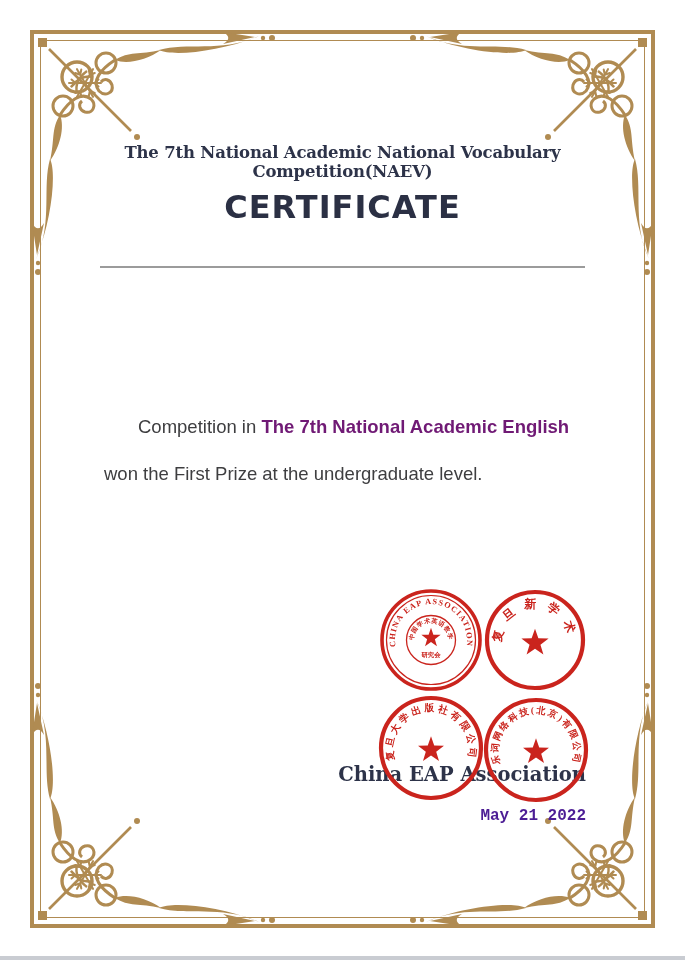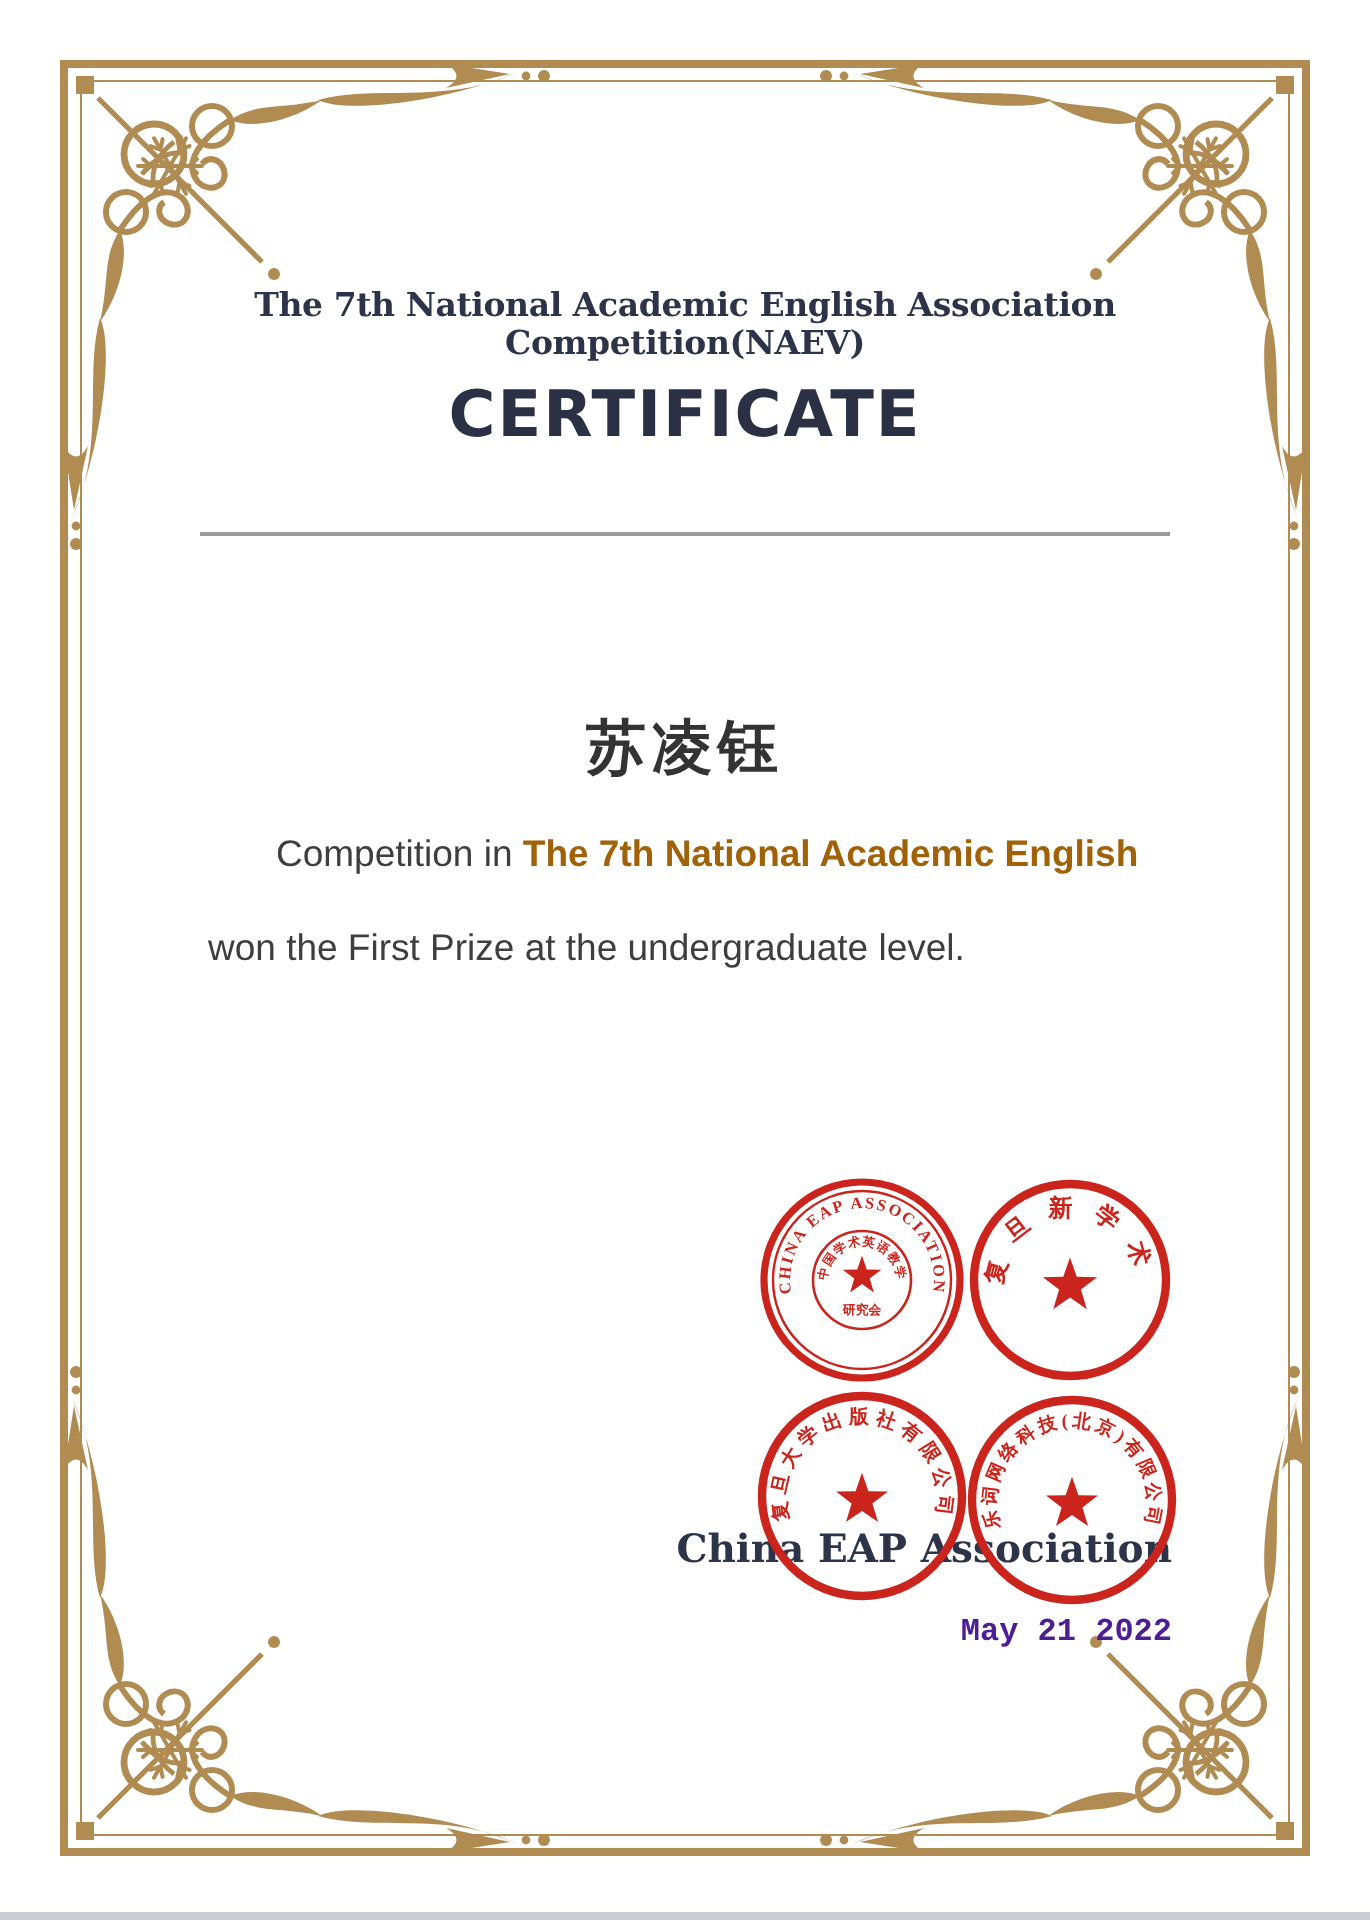--- a/index.html
+++ b/index.html
@@ -26,21 +26,21 @@
            font-size:32px;letter-spacing:1px;color:#2b3044;}
   .divider{position:absolute;left:100px;right:100px;top:266px;height:1.6px;background:#9b9b9b;}
   .certify{position:absolute;left:0;right:0;top:303px;text-align:center;
            font-weight:700;font-size:21px;color:#31343c;}
   .name{position:absolute;left:0;right:0;top:354px;text-align:center;
         font-weight:700;font-size:30px;letter-spacing:3px;color:#333333;}
   .body-paragraph{position:absolute;left:104px;top:416px;width:492px;
                   font-size:18.5px;color:#3e3e40;}
   .body-line{height:46.5px;white-space:nowrap;}
   .body-line:first-child{padding-left:34px;}
-  .body-line .b{font-weight:700;color:#a16207;margin-top:48px;}
+  .body-line .b{font-weight:700;color:#701a75;margin-top:48px;}
   .org{position:absolute;right:99px;top:763px;z-index:1;
        font-family:"DejaVu Serif","Liberation Serif",serif;font-weight:700;
        font-size:19.5px;color:#2d3349;}
   .date{position:absolute;right:99px;top:807px;z-index:1;
         font-family:Liberation Mono, monospace;font-weight:700;
         font-size:16px;color:#4c1d95;}
 
   
   .seal{position:absolute;width:108px;height:108px;z-index:2;}
   .seal1{left:377px;top:586px;}
@@ -97,28 +97,27 @@
   <svg class="corner tr" viewBox="0 0 250 250">
       <use href="#corner-ornament"></use>
     </svg>
   <svg class="corner bl" viewBox="0 0 250 250">
       <use href="#corner-ornament"></use>
     </svg>
   <svg class="corner br" viewBox="0 0 250 250">
       <use href="#corner-ornament"></use>
     </svg>
 
-  <div class="title">The 7th National Academic English Association Competition(NAEV)</div>
+  <div class="title">The 7th National Academic National Vocabulary Competition(NAEV)</div>
 
   <div class="heading">CERTIFICATE</div>
 
   <div class="divider"></div>
 
 
-  <div class="name">苏凌钰</div>
 
   <div class="body-paragraph">
       <div class="body-line"><span>Competition in </span><span class="b">The 7th National Academic English</span></div>
       <div class="body-line"><span>won the First Prize at the undergraduate level.</span></div>
     </div>
 
   <div class="org">China EAP Association</div>
 
   <div class="date">May 21 2022</div>
 

